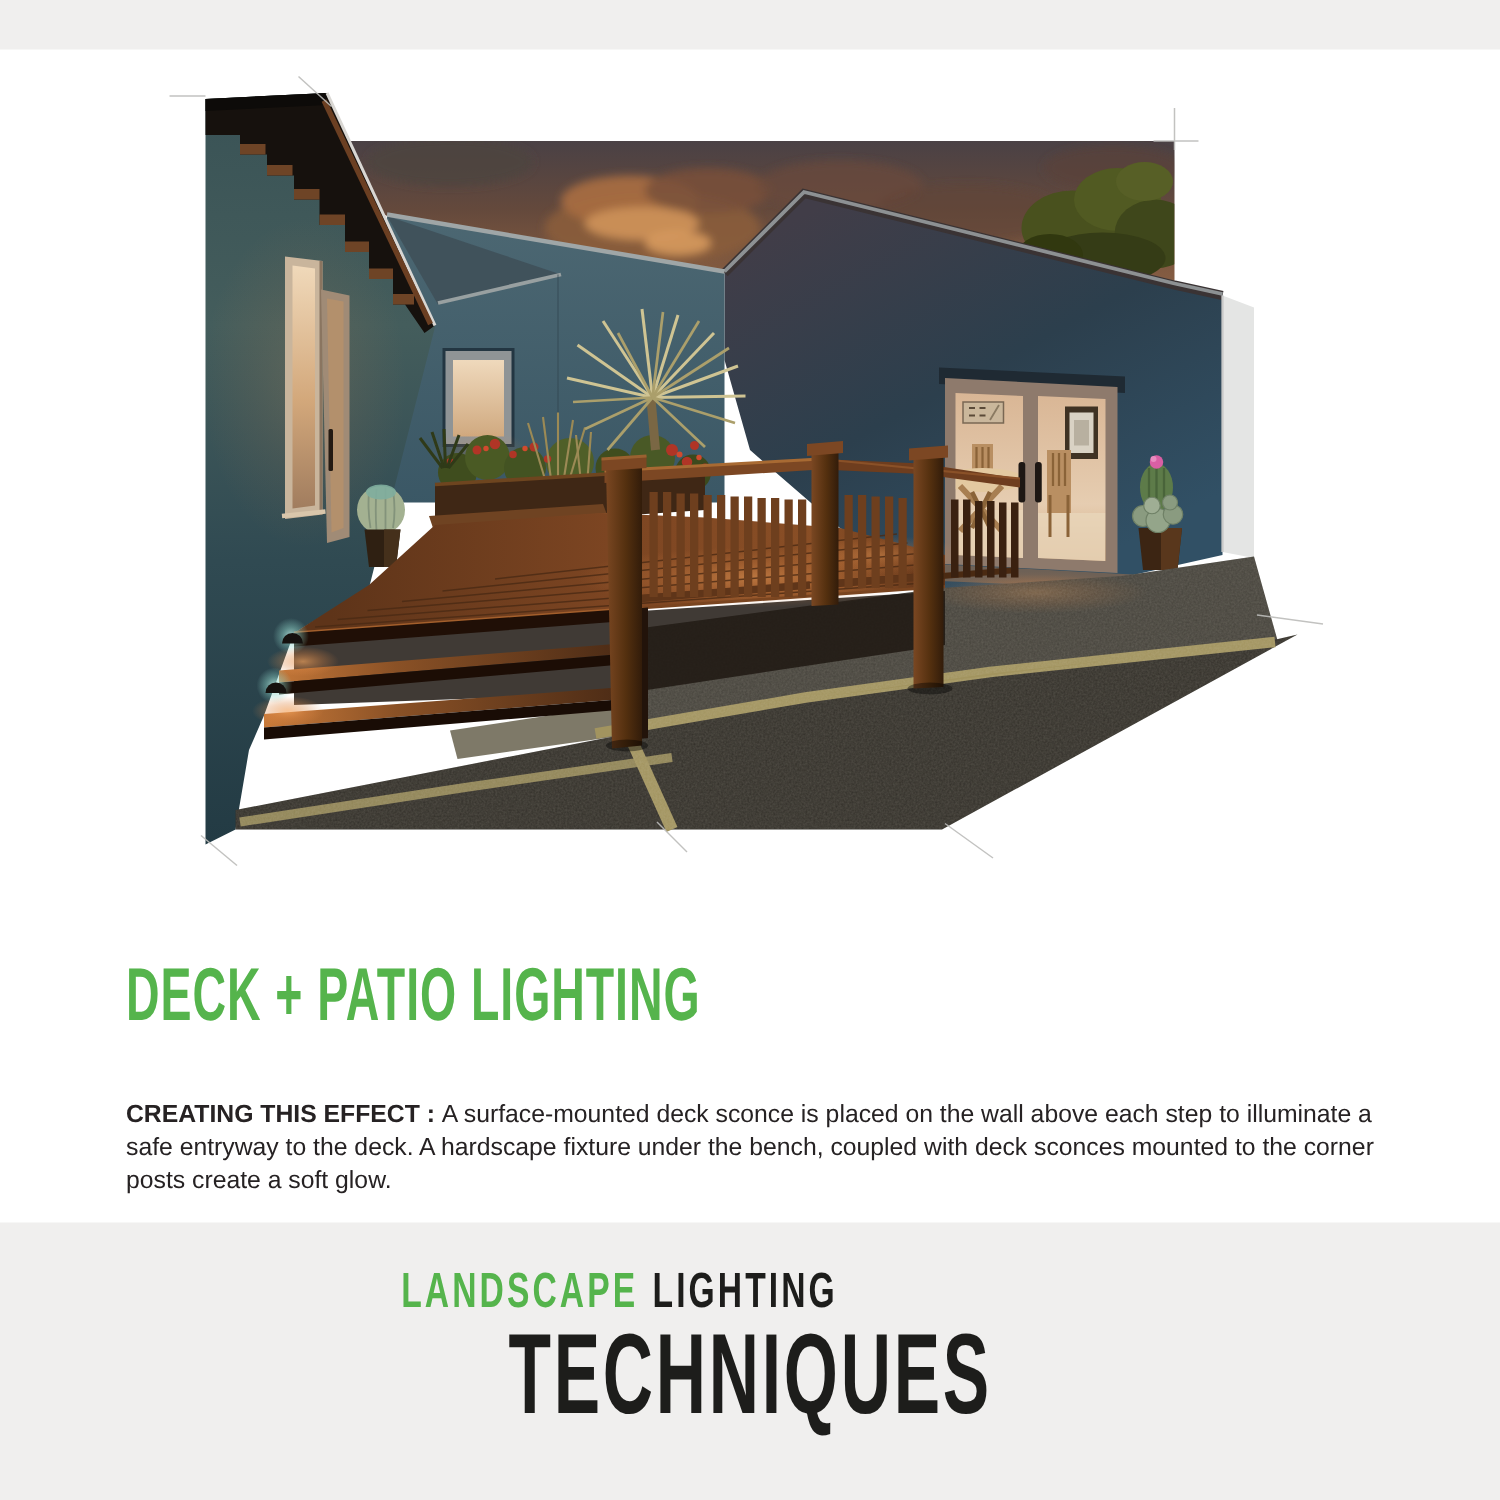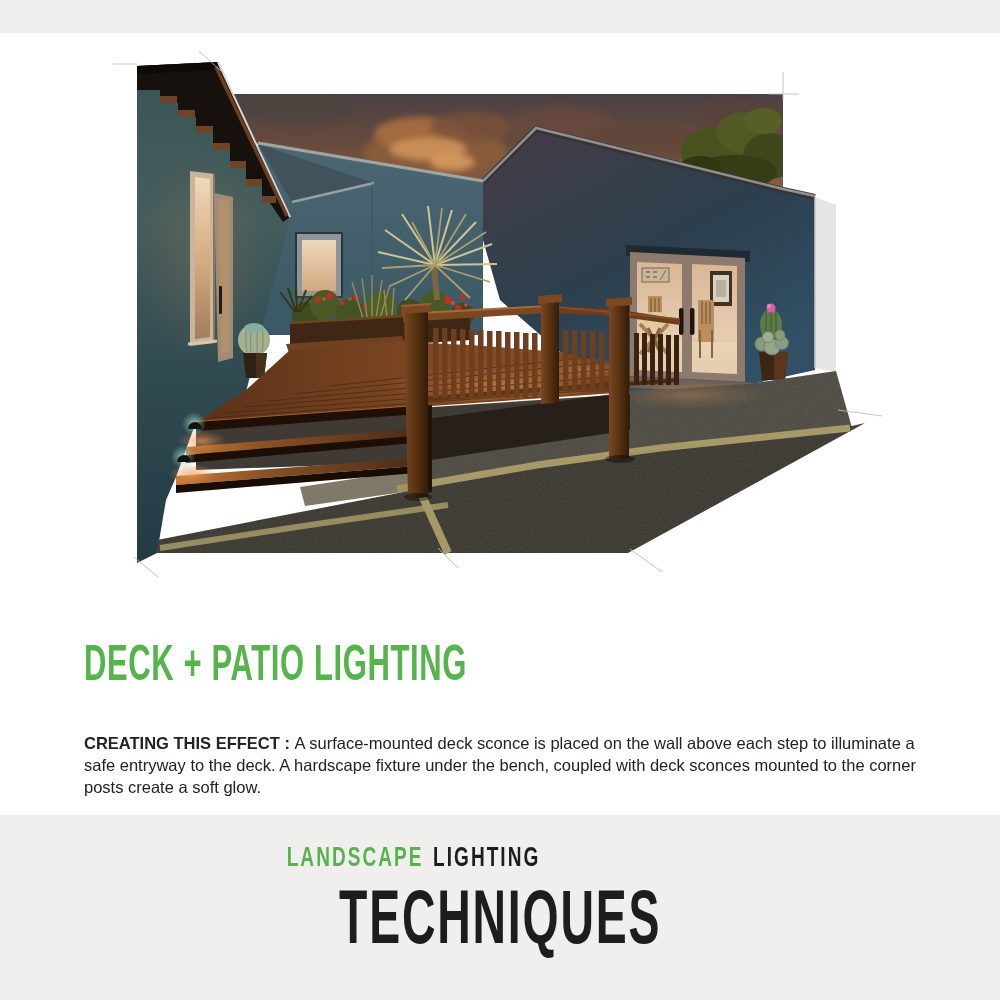--- a/index.html
+++ b/index.html
@@ -11,21 +11,21 @@
   .headline{position:absolute;left:84px;top:604px;font-size:50px;font-weight:bold;
             letter-spacing:1px;transform:scaleX(.62);transform-origin:left top;
             white-space:nowrap;color:#55b44c;line-height:1;}
   .para{position:absolute;left:84px;width:840px;font-size:16.5px;line-height:21.8px;
         color:#262223;}
   .para b{font-weight:bold;}
   .p1{top:663px;}
   .p2{top:713px;margin-top:20px;}
   .footer{position:absolute;left:0;top:815px;width:1000px;height:185px;background:#f0efee;}
   .brandline1{position:absolute;left:0;top:843px;width:827px;text-align:center;
-              font-size:28px;font-weight:bold;letter-spacing:3px;line-height:1;white-space:nowrap;}
+              font-size:33px;font-weight:bold;letter-spacing:3px;line-height:1;white-space:nowrap;}
   .brandline1 .inner{display:inline-block;transform:scaleX(.68);transform-origin:center top;}
   .brandline1 .green{color:#55b44c;}
   .brandline1 .dark{color:#1d1d1b;margin-left:14px;}
   .brandline2{position:absolute;left:0;top:879px;width:1000px;text-align:center;
               font-size:76px;font-weight:bold;letter-spacing:3px;line-height:1;color:#1d1d1b;white-space:nowrap;}
   .brandline2 .inner{display:inline-block;transform:scaleX(.61);transform-origin:center top;}
 </style>
 </head>
 <body>
 

